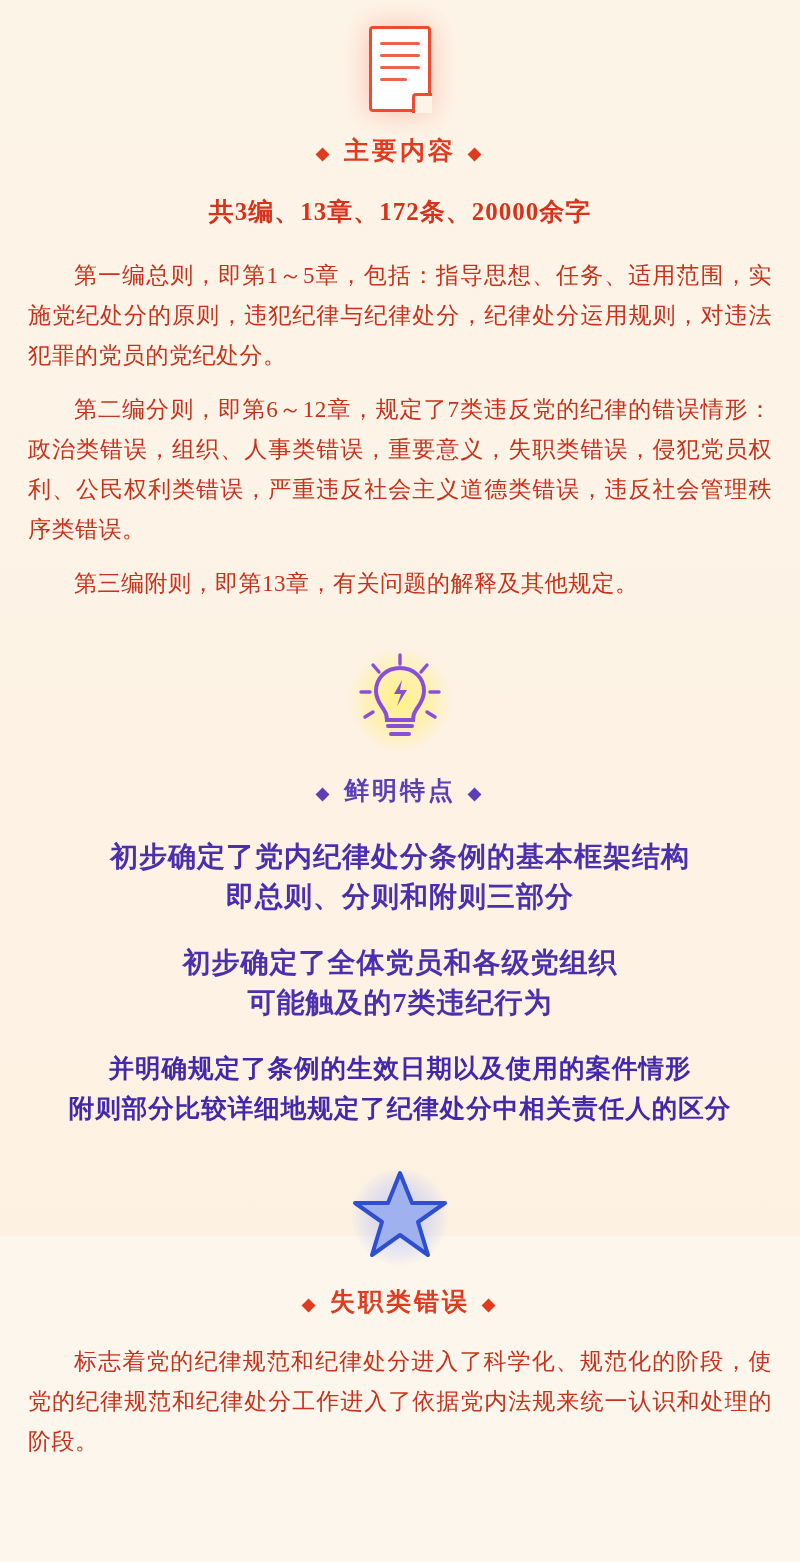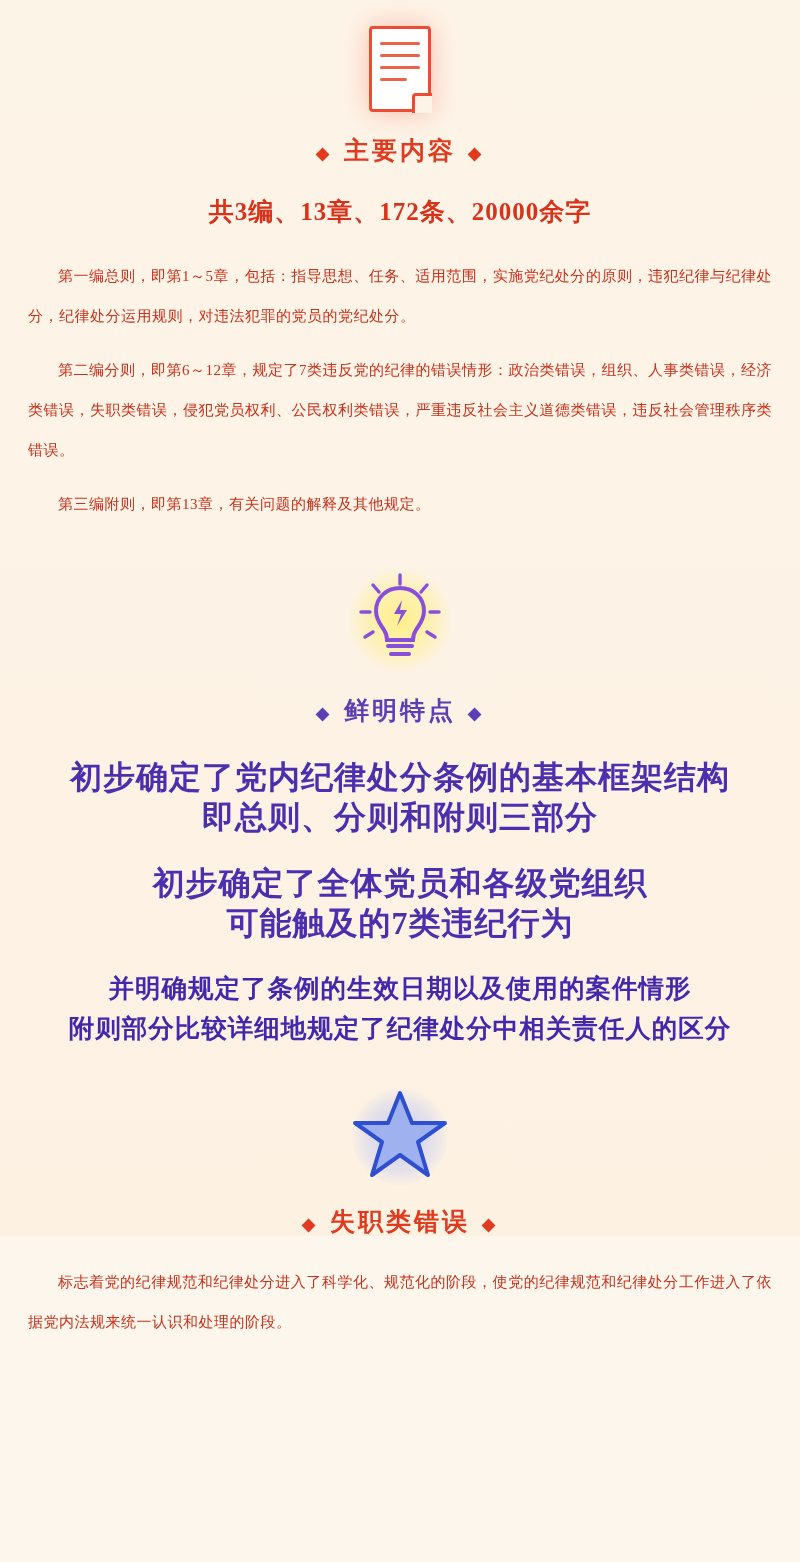--- a/index.html
+++ b/index.html
@@ -91,21 +91,21 @@
     font-weight: bold;
     font-size: 25px;
     color: #d8321b;
     letter-spacing: 1px;
     margin-top: 28px;
   }
 
   
   .para {
     font-family: "Liberation Serif", serif;
-    font-size: 15px;
+    font-size: 23px;
     line-height: 40px;
     color: #c7321c;
     text-align: justify;
     text-indent: 2em;
     margin: 14px 0 0 0;
     letter-spacing: .5px;
   }
   .para.first { margin-top: 28px; }
 
   
@@ -137,21 +137,21 @@
   }
 
   
   .feature-block {
     margin-top: 30px;
   }
   .feature-line {
     text-align: center;
     font-family: "Liberation Serif", serif;
     font-weight: bold;
-    font-size: 32px;
+    font-size: 28px;
     line-height: 40px;
     color: #4b2fae;
     letter-spacing: 1px;
   }
   .feature-line.wide {
     font-size: 25.5px;
     color: #4328ad;
   }
   .gap-lg { height: 26px; }
 
@@ -204,21 +204,21 @@
     </div>
   </div>
 
   <div class="section-title title-red">
     <span class="dia">◆</span><span>主要内容</span><span class="dia">◆</span>
   </div>
 
   <div class="headline">共3编、13章、172条、20000余字</div>
 
   <p class="para first">第一编总则，即第1～5章，包括：指导思想、任务、适用范围，实施党纪处分的原则，违犯纪律与纪律处分，纪律处分运用规则，对违法犯罪的党员的党纪处分。</p>
-  <p class="para">第二编分则，即第6～12章，规定了7类违反党的纪律的错误情形：政治类错误，组织、人事类错误，经济类错误，失职类错误，侵犯党员权利、公民权利类错误，严重违反社会主义道德类错误，违反社会管理秩序类错误。</p>
+  <p class="para">第二编分则，即第6～12章，规定了7类违反党的纪律的错误情形：政治类错误，组织、人事类错误，重要意义，失职类错误，侵犯党员权利、公民权利类错误，严重违反社会主义道德类错误，违反社会管理秩序类错误。</p>
   <p class="para">第三编附则，即第13章，有关问题的解释及其他规定。</p>
 
   <div class="bulb-wrap">
     <div class="bulb">
       <div class="glow"></div>
       <svg width="100" height="100" viewBox="0 0 100 100">
         <g stroke="#8a4fd8" stroke-width="3.4" stroke-linecap="round" fill="none">
           <line x1="50" y1="14" x2="50" y2="5"></line>
           <line x1="29" y1="22" x2="23" y2="15"></line>
           <line x1="71" y1="22" x2="77" y2="15"></line>

